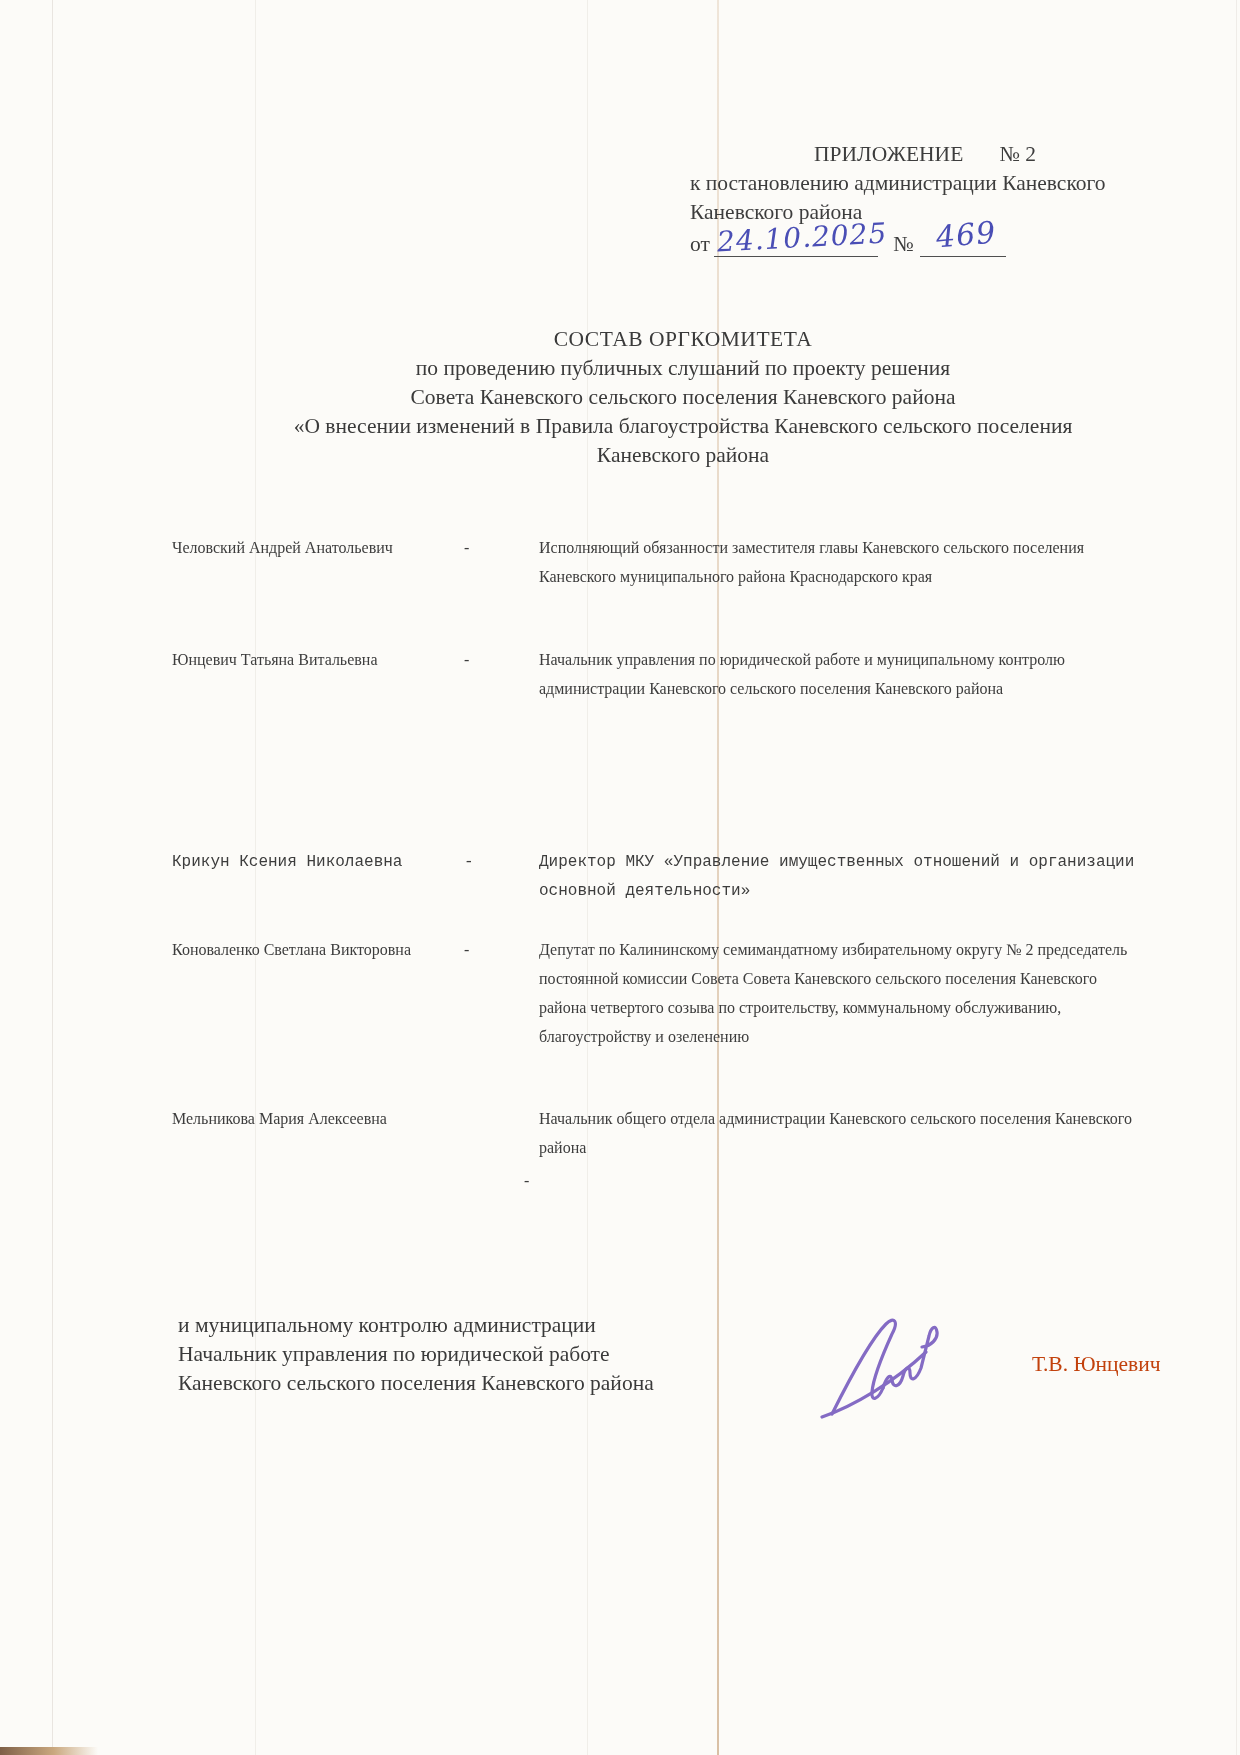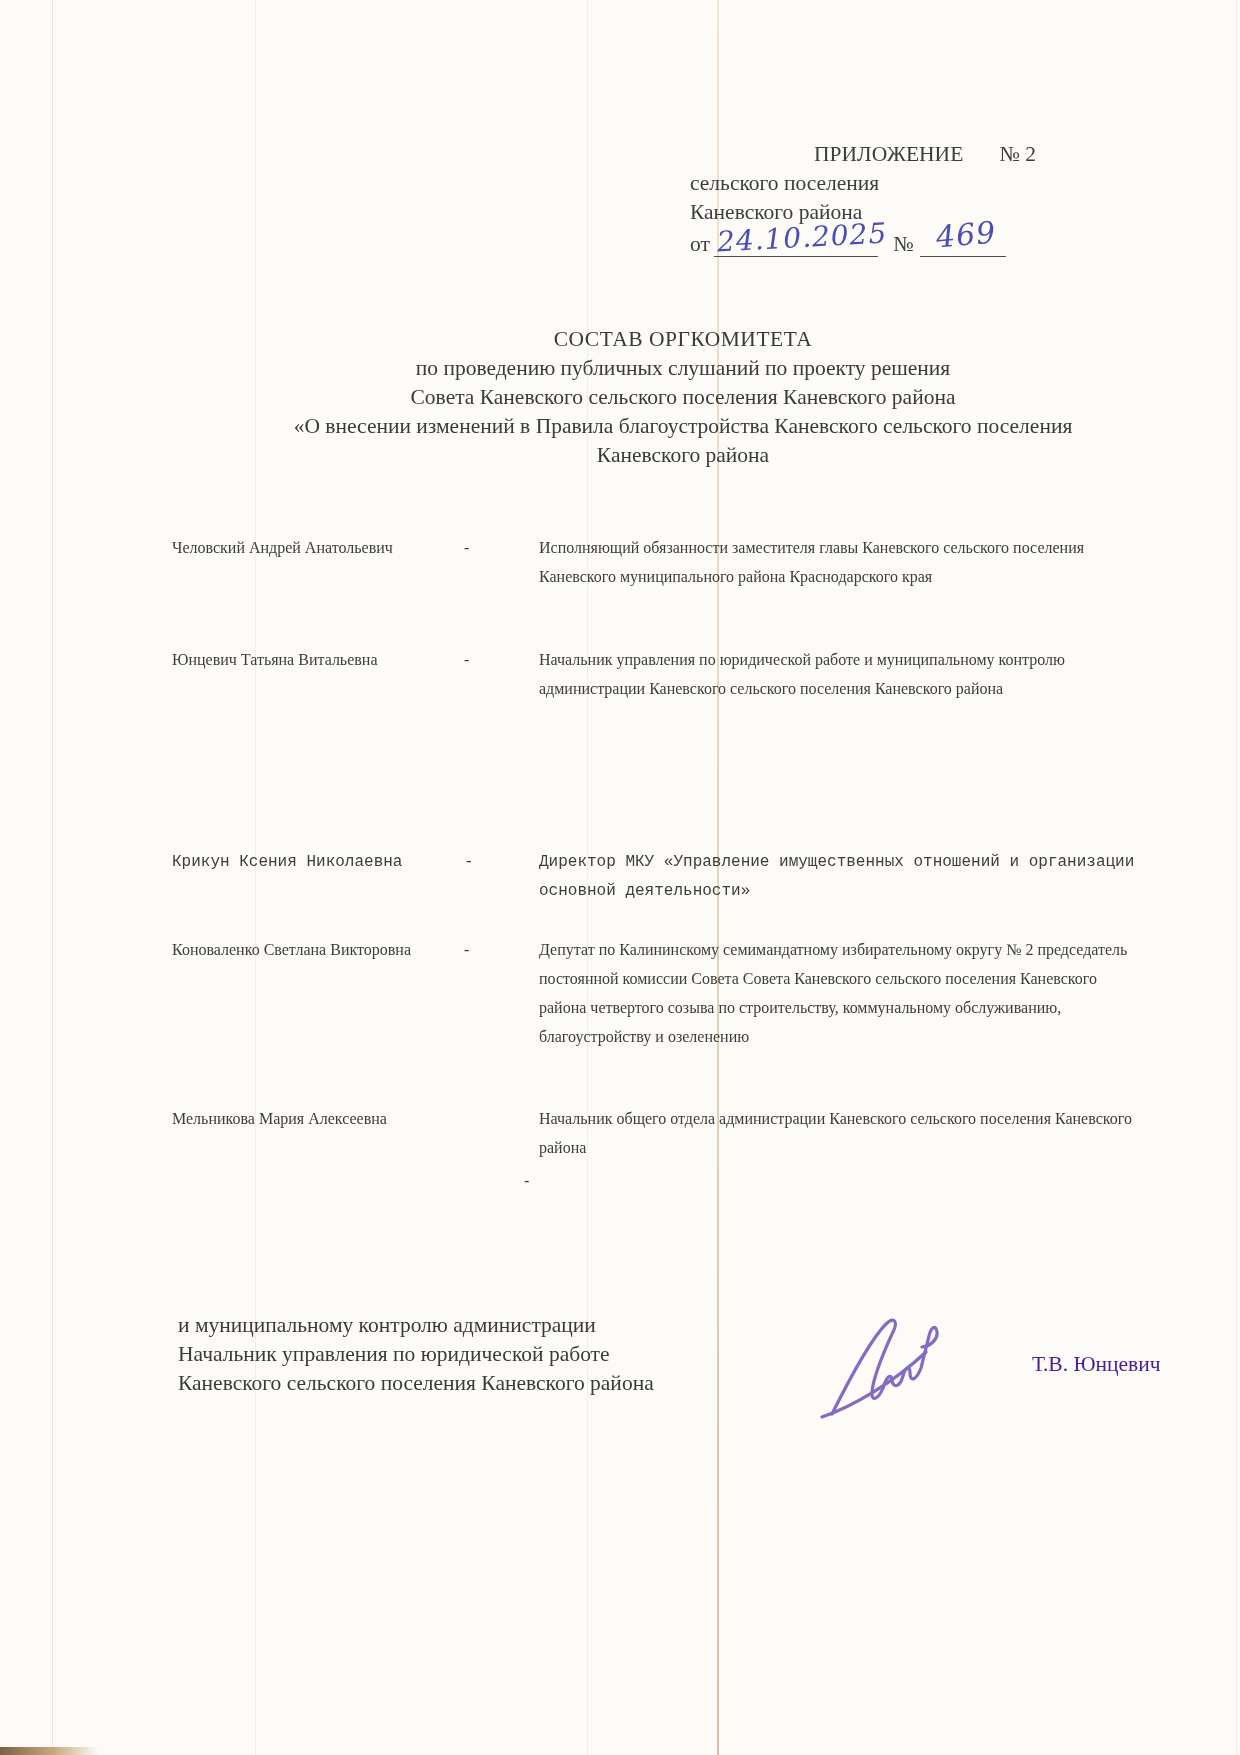--- a/index.html
+++ b/index.html
@@ -71,21 +71,21 @@
   .m4 { top:935px; height:160px; }
   .m5 { top:1104px; height:100px; }
 
   
   .footer-block {
     position:absolute; left:178px; top:1311px; width:640px;
     font-size:21.5px; line-height:29px; z-index:10; color:#3a3a3a;
   }
   .signer-name {
     position:absolute; left:1032px; top:1352px;
-    font-size:21.5px; white-space:nowrap; z-index:10; color:#4c1d95;
+    font-size:21.5px; white-space:nowrap; z-index:10; color:#c2410c;
   }
   .signature {
     position:absolute; left:818px; top:1310px; width:150px; height:110px; z-index:12;
   }
 </style>
 </head>
 <body>
 
 <div class="page">
 
@@ -93,21 +93,21 @@
   <div class="crease c2"></div>
   <div class="crease c3"></div>
   <div class="crease c4"></div>
   <div class="fold-main"></div>
   <div class="edge-strip"></div>
 
   <div class="hdr">
     <div class="hdr-line1">
       <span>ПРИЛОЖЕНИЕ</span><span class="hdr-gap"></span><span>№ 2</span>
     </div>
-    <div>сельского поселения</div>
+    <div>к постановлению администрации Каневского</div>
     <div>Каневского района</div>
     <div class="from-line">
       <span class="from-label">от</span>
       <span class="u-line u-date"></span>
       <span class="hw hw-date">24.10.2025</span>
       <span class="no-label">№</span>
       <span class="u-line u-num"></span>
       <span class="hw hw-num">469</span>
     </div>
   </div>

